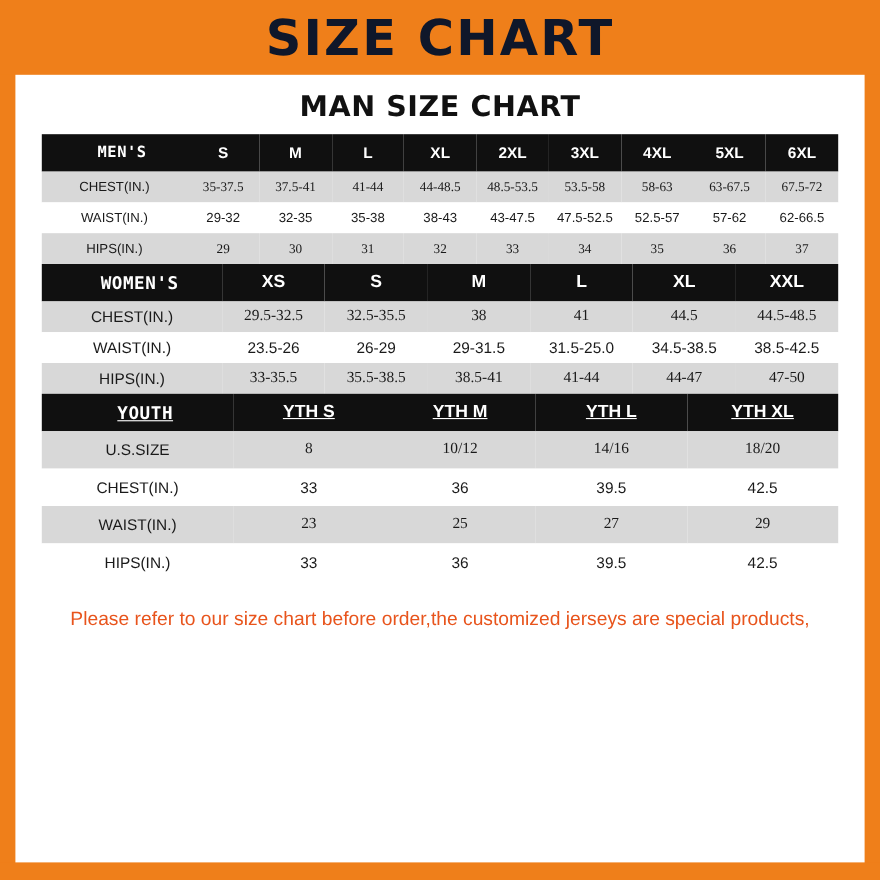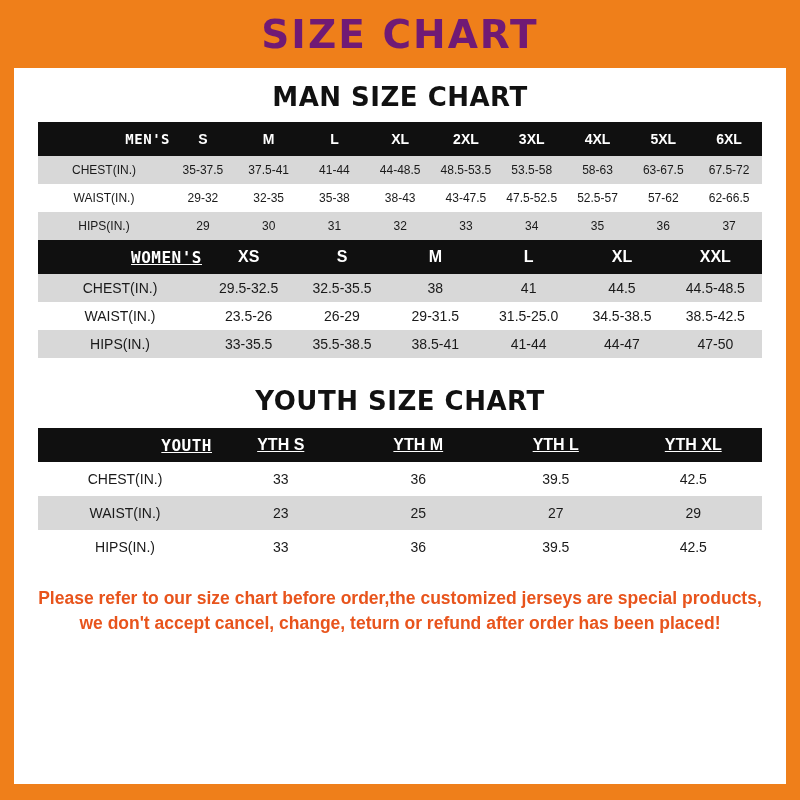--- a/index.html
+++ b/index.html
@@ -26,23 +26,23 @@
     background: #ef7f1a;
     height: 68px;
     display: flex;
     align-items: center;
     justify-content: center;
     margin: 0 -14px;
   }
   .header-title {
     font-family: "DejaVu Sans", sans-serif;
     font-weight: bold;
-    font-size: 39px;
+    font-size: 45px;
     letter-spacing: 2px;
-    color: #701a75;
+    color: #0f172a;
     line-height: 1;
   }
   .section {
     padding: 0 24px;
   }
   .section-title {
     text-align: center;
     font-family: "DejaVu Sans", sans-serif;
     font-weight: bold;
     font-size: 26px;
@@ -67,60 +67,59 @@
     font-family: "Liberation Sans", sans-serif;
   }
   table.chart thead th {
     background: #101010;
     color: #ffffff;
     font-weight: bold;
     font-size: 15px;
     height: 34px;
   }
   table.chart thead th.corner {
-    text-align: right;
+    text-align: center;
     padding-left: 14px;
     font-family: "DejaVu Sans Mono", monospace;
     font-size: 16px;
     letter-spacing: 0.5px;
   }
   table.chart tbody td.rowlabel {
     font-family: "Liberation Sans", sans-serif;
     font-size: 13px;
     color: #1a1a1a;
     text-align: center;
     margin-top: 45px;
   }
-  tr.shade td { background: #d8d8d8; }
+  tr.shade td { background: #d8d8d8; font-family: Liberation Serif, serif; }
   tr.plain td { background: #ffffff; }
 
   
   #men-table thead th.corner { width: 118px; }
   #men-table td, #men-table th { font-size: 12px; }
   #men-table thead th { font-size: 14px; }
 
   
-  #women-table thead th.corner { width: 150px; text-decoration: underline; }
+  #women-table thead th.corner { width: 150px; }
   #women-table thead th { font-size: 16px; }
   #women-table td { font-size: 14px; }
 
   
   #youth-table thead th.corner { width: 160px; }
   #youth-table thead th { font-size: 16px; text-decoration: underline; }
   #youth-table td { font-size: 14px; height: 34px;}
   #youth-table tbody td.rowlabel { font-size: 14px; }
 
   .footer-note {
     margin: 22px 10px 0 10px;
     color: #e8541c;
     font-size: 17.5px;
     line-height: 1.45;
     text-align: center;
     font-family: "Liberation Sans", sans-serif;
-    font-weight: bold;
   }
   .footer-note div { white-space: nowrap; }
   .bottom-bar {
     position: absolute;
     left: -14px;
     right: -14px;
     bottom: 0;
     height: 16px;
     background: #ef7f1a;
   }
@@ -231,32 +230,38 @@
             <td>38.5-41</td>
             <td>41-44</td>
             <td>44-47</td>
             <td>47-50</td>
           </tr>
         </tbody>
     </table>
   </div>
 
   <div class="section">
-    <div class="section-title youth-title">YOUTH SIZE CHART</div>
     <table class="chart" id="youth-table">
       <thead>
         <tr>
             <th class="corner">YOUTH</th>
             <th>YTH S</th>
             <th>YTH M</th>
             <th>YTH L</th>
             <th>YTH XL</th>
           </tr>
       </thead>
       <tbody>
+          <tr class="shade">
+            <td class="rowlabel">U.S.SIZE</td>
+            <td>8</td>
+            <td>10/12</td>
+            <td>14/16</td>
+            <td>18/20</td>
+          </tr>
           <tr class="plain">
             <td class="rowlabel">CHEST(IN.)</td>
             <td>33</td>
             <td>36</td>
             <td>39.5</td>
             <td>42.5</td>
           </tr>
           <tr class="shade">
             <td class="rowlabel">WAIST(IN.)</td>
             <td>23</td>
@@ -270,17 +275,16 @@
             <td>36</td>
             <td>39.5</td>
             <td>42.5</td>
           </tr>
         </tbody>
     </table>
   </div>
 
   <div class="footer-note">
     <div>Please refer to our size chart before order,the customized jerseys are special products,</div>
-    <div>we don't accept cancel, change, teturn or refund after order has been placed!</div>
   </div>
 
   <div class="bottom-bar"></div>
 </div>
 
 </body></html>

